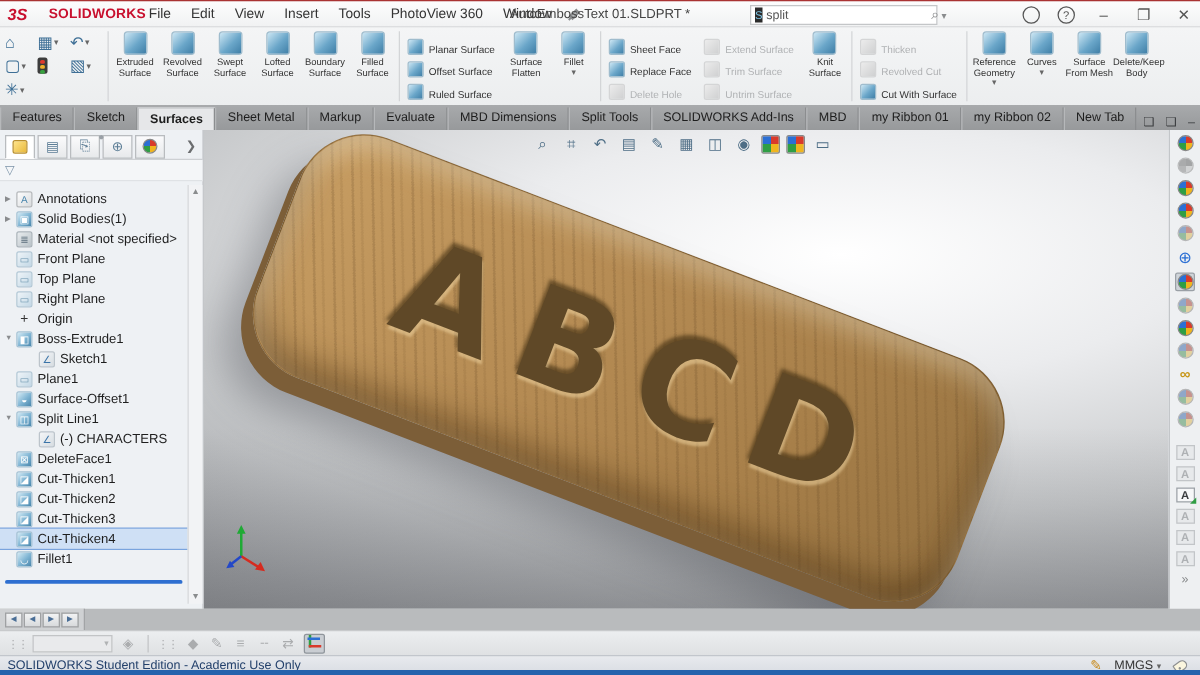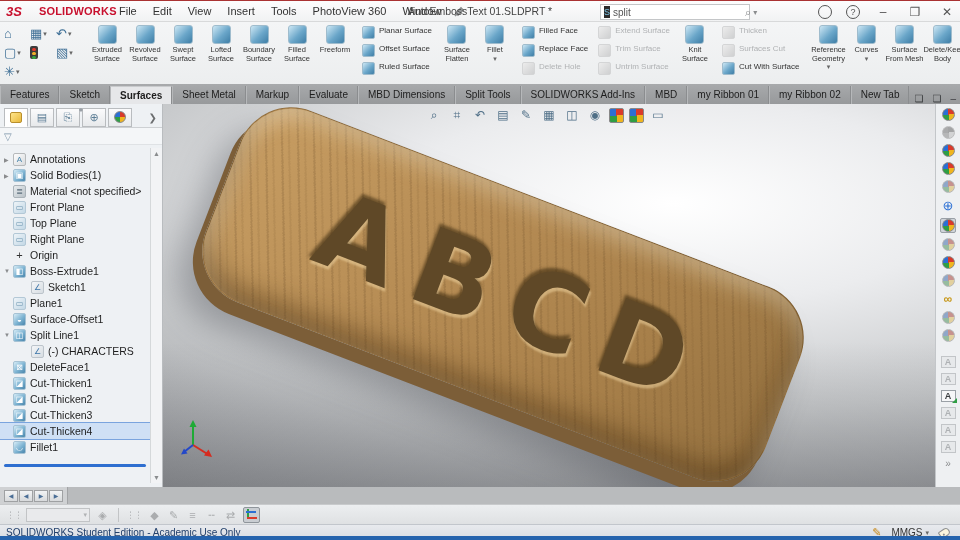--- a/index.html
+++ b/index.html
@@ -30,21 +30,21 @@
   .qa .qi { display:flex; align-items:center; color:#3e6f96; font-size:13px; cursor:default; }
   .qa .qi .c { font-size:7px; color:#666; margin-left:1px; }
   .tl { width:8px; height:13px; background:#3c3c3c; border-radius:2px; display:inline-block; position:relative; }
   .tl::before { content:""; position:absolute; left:2.2px; top:1.5px; width:3.5px; height:3.5px; border-radius:50%; background:#e03a2f; box-shadow:0 4px 0 #efb02a, 0 8px 0 #38a13f; }
   .rsep { width:1px; background:#d3d5d7; margin:3px 2px; }
   .bigs { display:flex; }
   .bigbtn { width:38px; padding-top:3px; text-align:center; font-size:7.5px; line-height:8.5px; color:#333; cursor:default; }
   .bigbtn .bic { width:19px; height:19px; margin:0 auto 2px; border-radius:3px; background:linear-gradient(135deg,#cde7f4,#6aa6c9 55%,#3f7ea6); border:1px solid #9fbccd; }
   .bigbtn .c { display:block; font-size:7px; color:#666; }
   .stack { display:flex; flex-direction:column; justify-content:center; padding:1px 2px; }
-  .srow { display:flex; align-items:flex-start; height:18px; font-size:8px; color:#333; white-space:nowrap; cursor:default; padding-right:4px; }
+  .srow { display:flex; align-items:flex-end; height:18px; font-size:8px; color:#333; white-space:nowrap; cursor:default; padding-right:4px; }
   .srow .sic { width:13px; height:13px; margin:0 4px 0 2px; border-radius:2px; background:linear-gradient(135deg,#cde7f4,#6aa6c9 55%,#3f7ea6); border:1px solid #9fbccd; flex:0 0 13px; }
   .srow.dis { color:#b0b2b4; }
   .srow.dis .sic { background:linear-gradient(135deg,#ececec,#cfd0d1); border-color:#d4d5d6; }
 
   
   .cmdtabs { position:absolute; left:0; top:84px; width:960px; height:20px; background:linear-gradient(#a8aaac,#97999b); display:flex; align-items:flex-end; }
   .ctab { padding:3px 9px 3px; font-size:10px; color:#1d1d1d; border-right:1px solid #8b8d8f; border-left:1px solid #b6b8ba; cursor:default; white-space:nowrap; }
   .ctab.active { background:#e6e7e9; font-weight:bold; border-top:1px solid #c9cbcd; }
   .winctl { margin-left:auto; display:flex; align-items:center; gap:9px; padding-right:4px; color:#3c3e40; font-size:10px; }
   .winctl span { cursor:default; }
@@ -234,21 +234,20 @@
     </div>
   <div class="rsep"></div>
   <div class="bigs">
 
   <div class="bigbtn"><div class="bic"></div><span>Extruded Surface</span></div>
       <div class="bigbtn"><div class="bic"></div><span>Revolved Surface</span></div>
       <div class="bigbtn"><div class="bic"></div><span>Swept Surface</span></div>
       <div class="bigbtn"><div class="bic"></div><span>Lofted Surface</span></div>
       <div class="bigbtn"><div class="bic"></div><span>Boundary Surface</span></div>
       <div class="bigbtn"><div class="bic"></div><span>Filled Surface</span></div>
-      <div class="bigbtn"><div class="bic"></div><span>Freeform</span></div>
     </div>
   <div class="rsep"></div>
   <div class="stack">
 
   <div class="srow">
         <span class="sic"></span>
         <span>Planar Surface</span>
       </div>
       <div class="srow">
         <span class="sic"></span>
@@ -262,21 +261,21 @@
   <div class="bigs">
 
   <div class="bigbtn"><div class="bic"></div><span>Surface Flatten</span><span class="c"></span></div>
       <div class="bigbtn"><div class="bic"></div><span>Fillet</span><span class="c">▾</span></div>
     </div>
   <div class="rsep"></div>
   <div class="stack">
 
   <div class="srow">
         <span class="sic"></span>
-        <span>Filled Face</span>
+        <span>Sheet Face</span>
       </div>
       <div class="srow">
         <span class="sic"></span>
         <span>Replace Face</span>
       </div>
       <div class="srow dis">
         <span class="sic"></span>
         <span>Delete Hole</span>
       </div>
     </div>
@@ -301,21 +300,21 @@
     </div>
   <div class="rsep"></div>
   <div class="stack">
 
   <div class="srow dis">
         <span class="sic"></span>
         <span>Thicken</span>
       </div>
       <div class="srow dis">
         <span class="sic"></span>
-        <span>Surfaces Cut</span>
+        <span>Revolved Cut</span>
       </div>
       <div class="srow">
         <span class="sic"></span>
         <span>Cut With Surface</span>
       </div>
     </div>
   <div class="rsep"></div>
   <div class="bigs">
 
   <div class="bigbtn"><div class="bic"></div><span>Reference Geometry</span><span class="c">▾</span></div>

